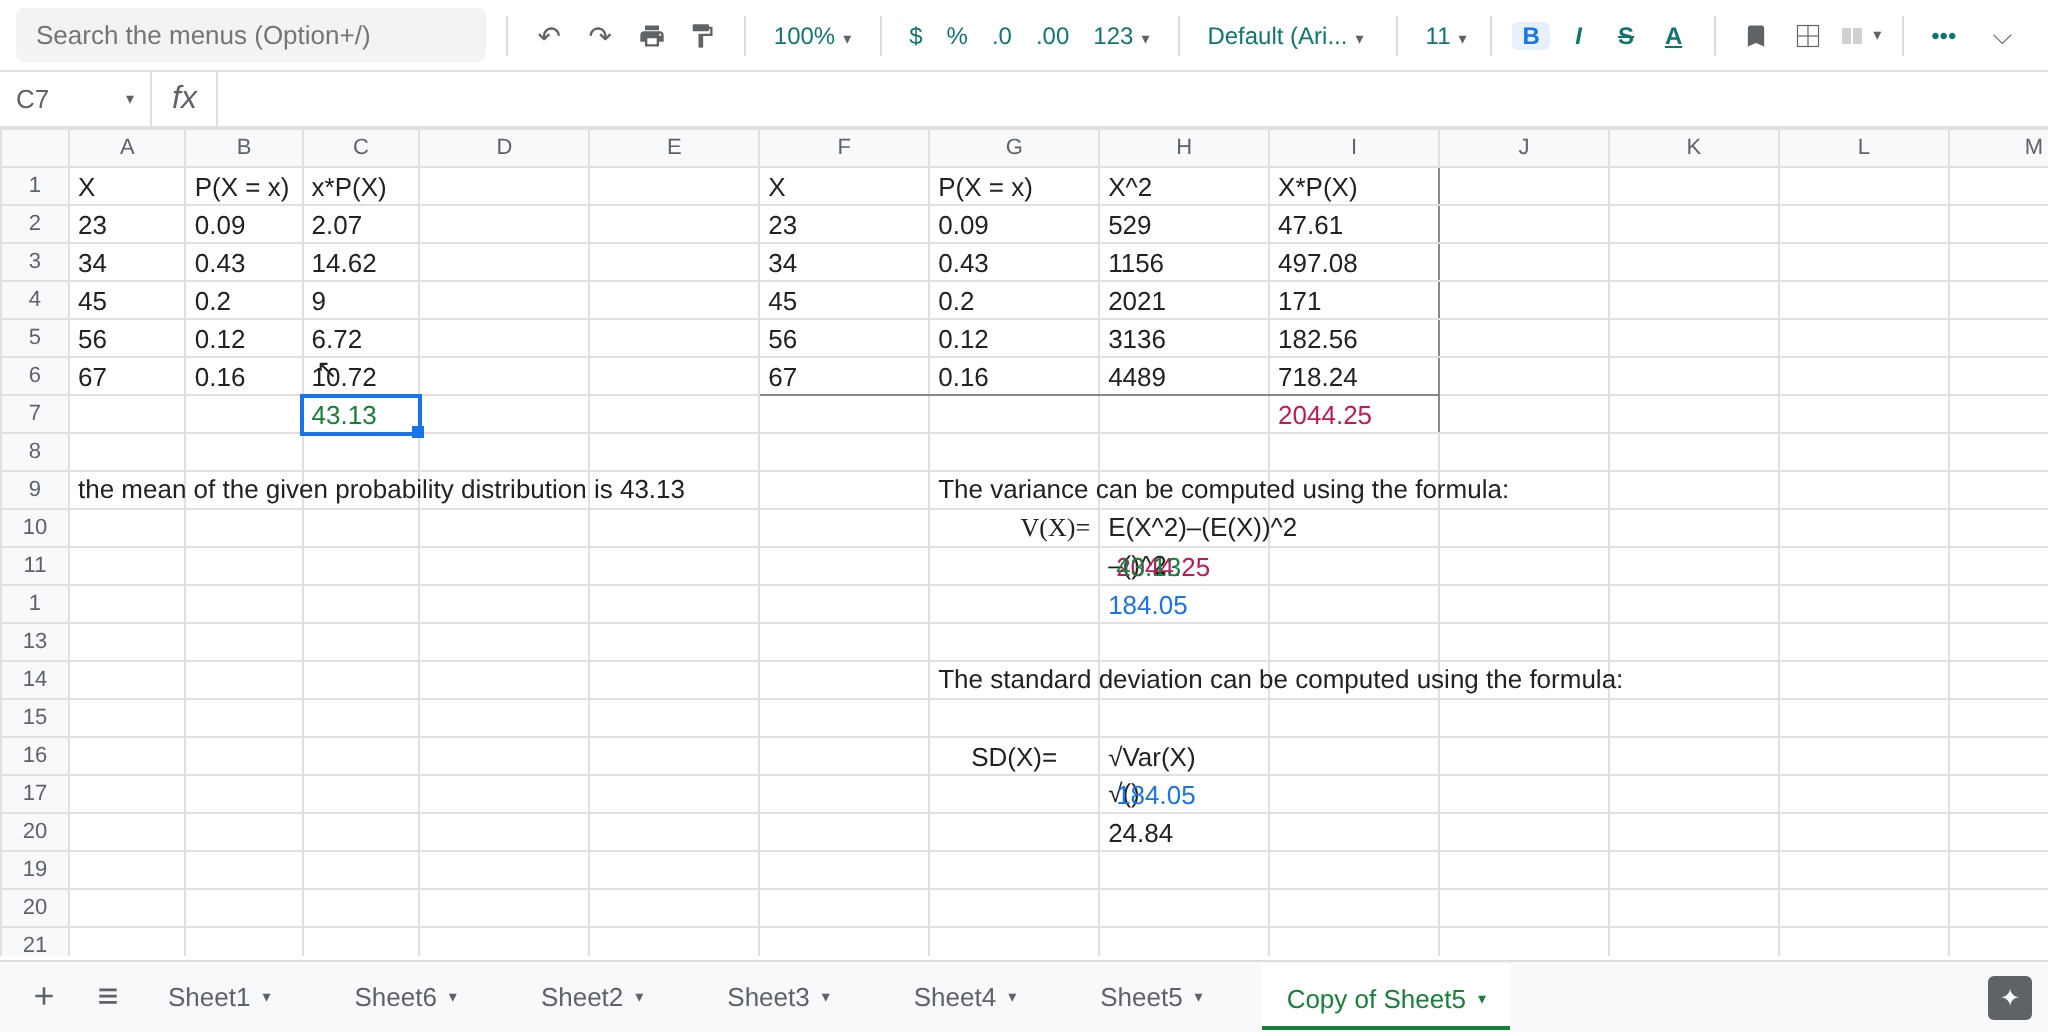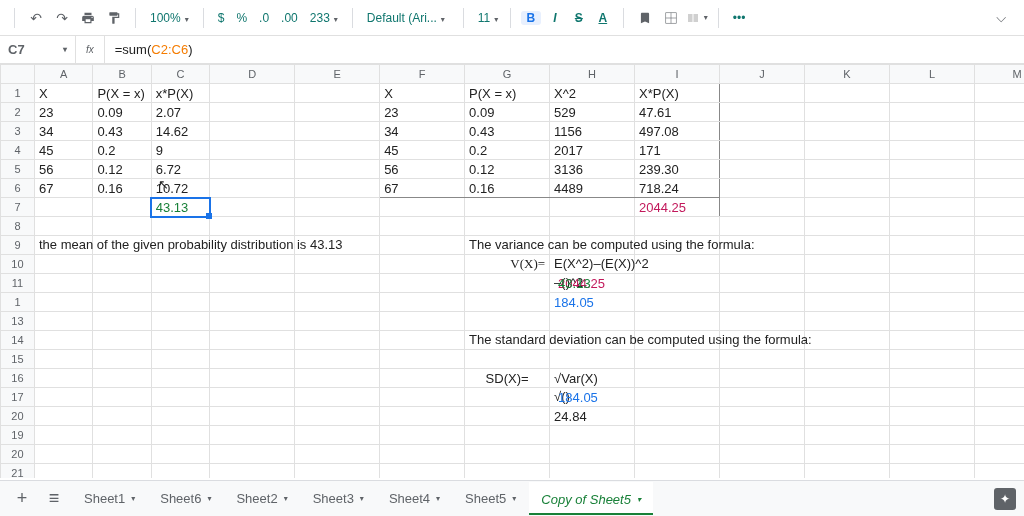--- a/index.html
+++ b/index.html
@@ -14,23 +14,23 @@
   .font-name { width: 90px; display:inline-block; }
   .font-size { width: 26px; text-align:center; display:inline-block; }
   .bold-active { color: #1a73e8; font-weight: bold; background: #e8f0fe; border-radius: 3px; }
   .tb-btn { font-weight: bold; width:20px; text-align:center; }
   .tb-i { font-style: italic; }
   .tb-s { text-decoration: line-through; }
   .tb-u-a { text-decoration: underline; position:relative; }
   .chev-right { margin-left:auto; padding:0 10px; cursor:pointer; color:#5f6368;}
   
   .formula-bar { display:flex; align-items:center; height:28px; border-bottom:1px solid #e0e0e0; font-size:13px; }
-  .name-box { width:76px; padding:0 8px; color:#5f6368; border-right:1px solid #e0e0e0; height:100%; display:flex; align-items:center; justify-content:space-between;font-weight:bold;}
+  .name-box { width:76px; padding:0 8px; color:#5f6368; border-right:1px solid #e0e0e0; height:100%; display:flex; align-items:center; justify-content:space-between;}
   .name-box::after { content:"▾"; font-size:8px; color:#5f6368;}
-  .fx { font-style: italic; color:#5f6368; padding:0 10px; border-right:1px solid #e0e0e0; height:100%; display:flex; align-items:center; font-size:10px;}
+  .fx { font-style: italic; color:#5f6368; padding:0 10px; border-right:1px solid #e0e0e0; height:100%; display:flex; align-items:center; font-size:16px;}
   .formula-input { flex:1; padding:0 10px; font-family: Arial; font-size:13px; }
   .formula-input .fn { color:#222; }
   .formula-input .range { color:#f57c00; }
   
   .grid-wrap { position:relative; height: 414px; overflow:hidden; }
   table.sheet { border-collapse: collapse; table-layout: fixed; width: 1060px; }
   table.sheet th, table.sheet td { border: 1px solid #e0e0e0; height: 19px; font-size: 13px; font-weight: normal; }
   table.sheet th { background: #f8f9fa; color:#5f6368; font-size:11px; text-align:center; }
   table.sheet .rowh { width: 32px; background:#f8f9fa; text-align:center; color:#5f6368; font-size:11px;}
   col.cA,col.cB,col.cC { width: 55px; }
@@ -46,49 +46,50 @@
   .right-border-thick { border-right: 1px solid #888 !important; }
   .bottom-border-thick { border-bottom: 1px solid #888 !important; }
   
   .active-cell { outline: 2px solid #1a73e8; outline-offset:-1px; background:#fff; position:relative;}
   .active-cell::after { content:""; position:absolute; right:-3px; bottom:-3px; width:6px; height:6px; background:#1a73e8; }
   .cursor-img { position:absolute; font-size:13px; pointer-events:none; }
   
   .tabs { position:absolute; bottom:0; left:0; right:0; height:36px; border-top:1px solid #dadce0; background:#f8f9fa; display:flex; align-items:center; padding:0 8px; gap:4px; }
   .tab-add, .tab-all { width:28px; height:28px; display:flex; align-items:center; justify-content:center; color:#5f6368; cursor:pointer; font-size:18px;}
   .tab { padding: 8px 12px; font-size:13px; color:#5f6368; cursor:pointer; display:flex; align-items:center; gap:6px;}
-  .tab.active { color:#188038; font-weight:500; background:#fff; border-top:2px solid transparent; box-shadow: inset 0 -2px 0 #188038; font-style: italic; }
+  .tab.active { color:#188038; font-weight:500; background:#fff; border-top:2px solid transparent; box-shadow: inset 0 -2px 0 #188038; }
   .tab .dd { font-size:8px; }
   .explore { margin-left:auto; background:#5f6368; color:#fff; width:22px;height:22px;border-radius:3px;display:flex;align-items:center;justify-content:center;font-size:12px;}
 </style>
 </head>
 <body>
 
 <div class="toolbar">
+  <input class="search-box" placeholder="Search the menus (Option+/)" style="">
   <div class="tb-sep"></div>
   <span class="tb-icon">↶</span>
   <span class="tb-icon">↷</span>
   <span class="tb-icon">
       <svg width="14" height="14" viewBox="0 0 24 24" fill="#5f6368">
         <path d="M19 8H5c-1.66 0-3 1.34-3 3v6h4v4h12v-4h4v-6c0-1.66-1.34-3-3-3zm-3 11H8v-5h8v5zm3-7c-.55 0-1-.45-1-1s.45-1 1-1 1 .45 1 1-.45 1-1 1zm-1-9H6v4h12V3z"></path>
       </svg>
     </span>
   <span class="tb-icon">
       <svg width="14" height="14" viewBox="0 0 24 24" fill="#5f6368">
         <path d="M18 4V3c0-.55-.45-1-1-1H5c-.55 0-1 .45-1 1v4c0 .55.45 1 1 1h12c.55 0 1-.45 1-1V6h1v4H9v11c0 .55.45 1 1 1h2c.55 0 1-.45 1-1v-9h8V4h-3z"></path>
       </svg>
     </span>
   <div class="tb-sep"></div>
   <span class="tb-text tb-drop">100%</span>
   <div class="tb-sep"></div>
   <span class="tb-text">$</span>
   <span class="tb-text">%</span>
   <span class="tb-text">.0</span>
   <span class="tb-text">.00</span>
-  <span class="tb-text tb-drop">233</span>
+  <span class="tb-text tb-drop">123</span>
   <div class="tb-sep"></div>
   <span class="tb-text tb-drop font-name">Default (Ari...</span>
   <div class="tb-sep"></div>
   <span class="tb-text tb-drop font-size">11</span>
   <div class="tb-sep"></div>
   <span class="tb-text tb-btn bold-active">B</span>
   <span class="tb-text tb-btn tb-i">I</span>
   <span class="tb-text tb-btn tb-s">S</span>
   <span class="tb-text tb-btn tb-u-a">A</span>
   <div class="tb-sep"></div>
@@ -111,23 +112,20 @@
       </svg>
     </span>
   <div class="tb-sep"></div>
   <span class="tb-text">•••</span>
   <span class="chev-right">⌵</span>
 </div>
 
 <div class="formula-bar">
   <div class="name-box">C7</div>
   <div class="fx">fx</div>
-  <div class="formula-input">
-    <span class="fn">=sum(</span><span class="range">C2:C6</span><span class="fn">)</span>
-  </div>
 </div>
 
 <div class="grid-wrap">
 <table class="sheet">
   <colgroup>
     <col style="width:32px">
         <col class="cA">
         <col class="cB">
         <col class="cC">
         <col class="cD">
@@ -210,38 +208,38 @@
         </tr>
         <tr>
           <td class="rowh">4</td>
           <td>45</td>
           <td>0.2</td>
           <td>9</td>
           <td></td>
           <td></td>
           <td>45</td>
           <td>0.2</td>
-          <td>2017</td>
+          <td>2021</td>
           <td class="right-border-thick">171</td>
           <td></td>
           <td></td>
           <td></td>
           <td></td>
         </tr>
         <tr>
           <td class="rowh">5</td>
           <td>56</td>
           <td>0.12</td>
           <td>6.72</td>
           <td></td>
           <td></td>
           <td>56</td>
           <td>0.12</td>
           <td>3136</td>
-          <td class="right-border-thick">239.30</td>
+          <td class="right-border-thick">182.56</td>
           <td></td>
           <td></td>
           <td></td>
           <td></td>
         </tr>
         <tr>
           <td class="rowh">6</td>
           <td>67</td>
           <td>0.16</td>
           <td>10.72</td>
@@ -509,21 +507,21 @@
           <td></td>
         </tr>
       </tbody>
 </table>
 <span class="cursor-img" style="left:158px; top:113px;">↖</span>
 </div>
 
 <div class="tabs">
   <div class="tab-add">+</div>
   <div class="tab-all">≡</div>
-  <div id="tab-holder" style="display:flex;gap:1px;">
+  <div id="tab-holder" style="display:flex;gap:18px;">
       <div class="tab">
         <span>Sheet1</span>
         <span class="dd">▾</span>
       </div>
       <div class="tab">
         <span>Sheet6</span>
         <span class="dd">▾</span>
       </div>
       <div class="tab">
         <span>Sheet2</span>

